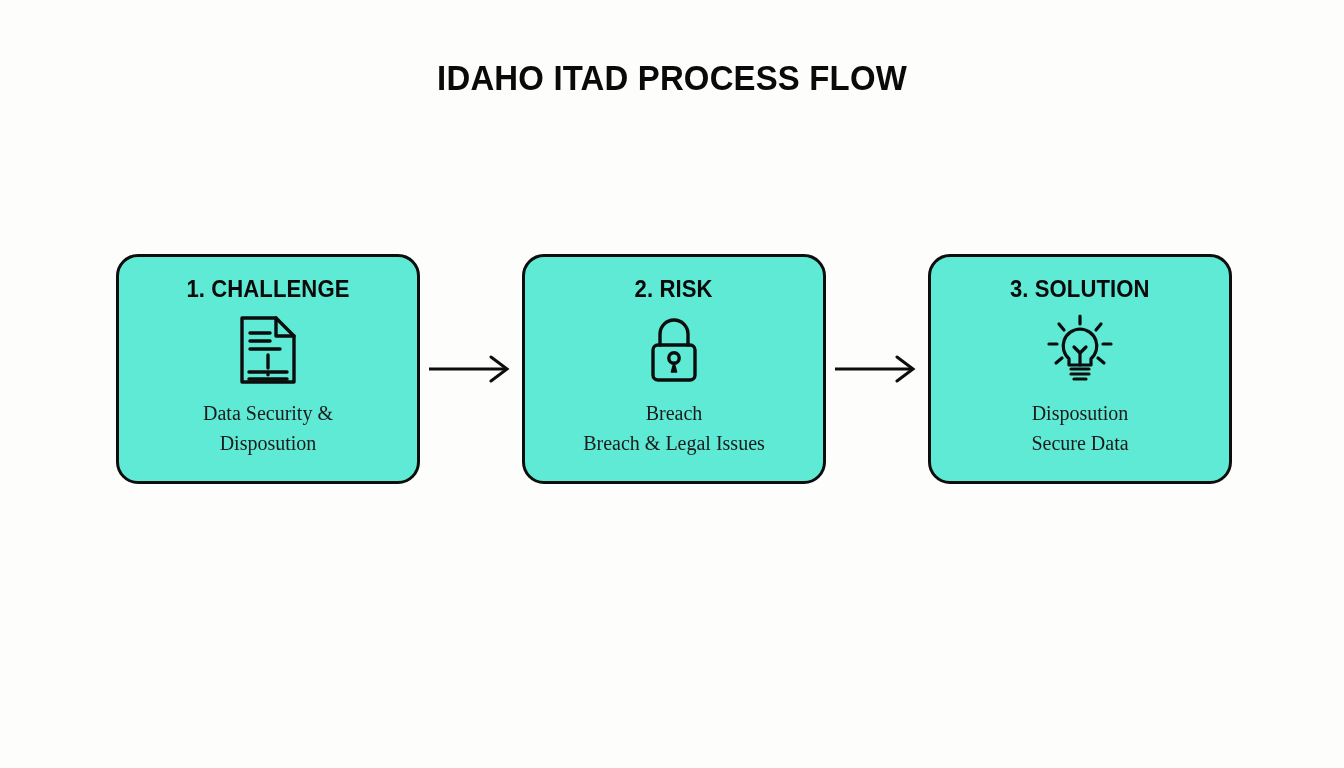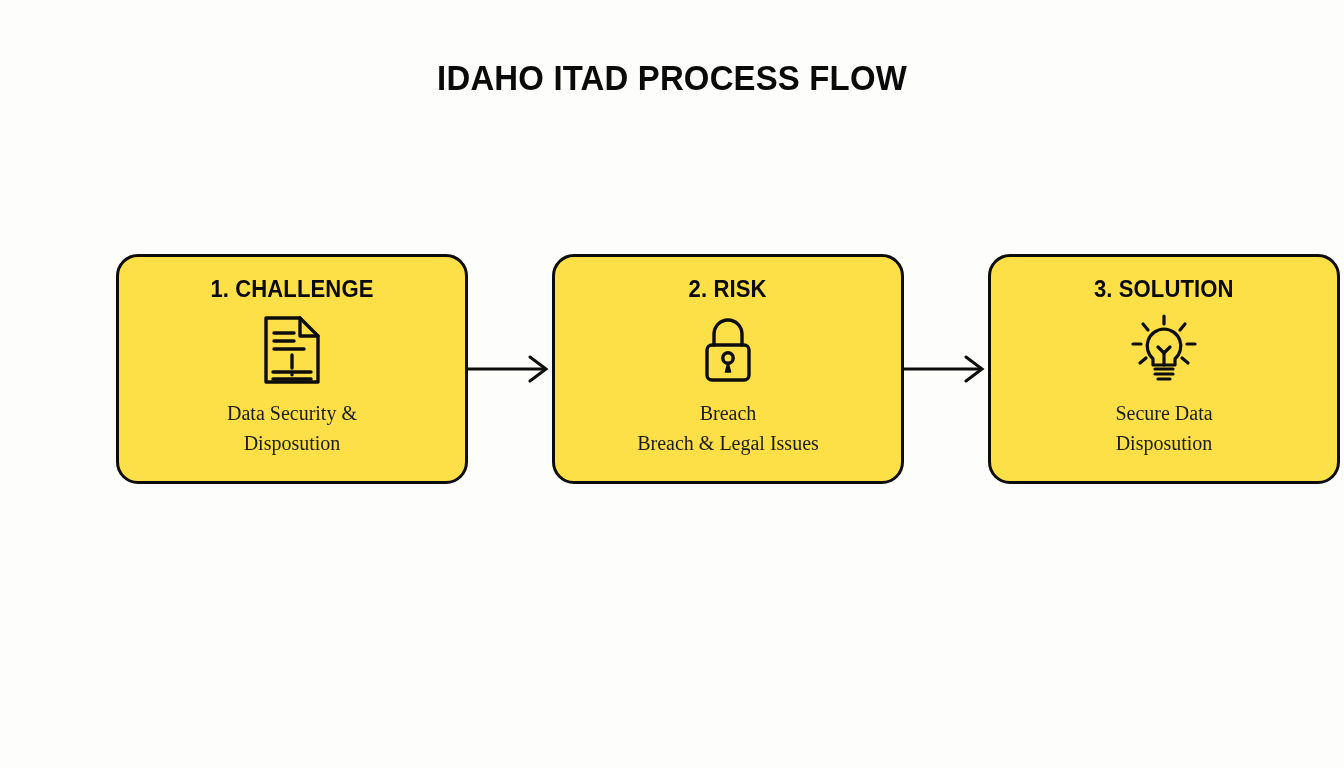--- a/index.html
+++ b/index.html
@@ -35,26 +35,26 @@
     top: 254px;
     left: 116px;
     width: 1116px;
     height: 230px;
     display: flex;
     flex-direction: row;
     align-items: center;
   }
 
   .flow-step {
-    width: 352px;
+    width: 304px;
     height: 230px;
     box-sizing: border-box;
     border: 3px solid #0d0d0d;
     border-radius: 22px;
-    background: #fde047;
+    background: #5eead4;
     display: flex;
     flex-direction: column;
     align-items: center;
     padding-top: 20px;
     flex: 0 0 auto;
   }
 
   .step-heading {
     font-size: 23px;
     font-weight: bold;
@@ -165,18 +165,18 @@
         <path d="M61 50 L55 45"></path>
         <path d="M37 16 a17 17 0 0 0 -11 29.8 V52 h22 v-6.2 A17 17 0 0 0 37 16 Z"></path>
         <path d="M31 34 L37 40 L43 34"></path>
         <path d="M37 40 V52"></path>
         <path d="M28 56 h18"></path>
         <path d="M28 61 h18"></path>
         <path d="M31 66 h12"></path>
       </svg>
     </div>
     <div class="step-desc">
+      <div>Disposution</div>
       <div>Secure Data</div>
-      <div>Disposution</div>
     </div>
   </div>
 
 </div>
 
 </body></html>

